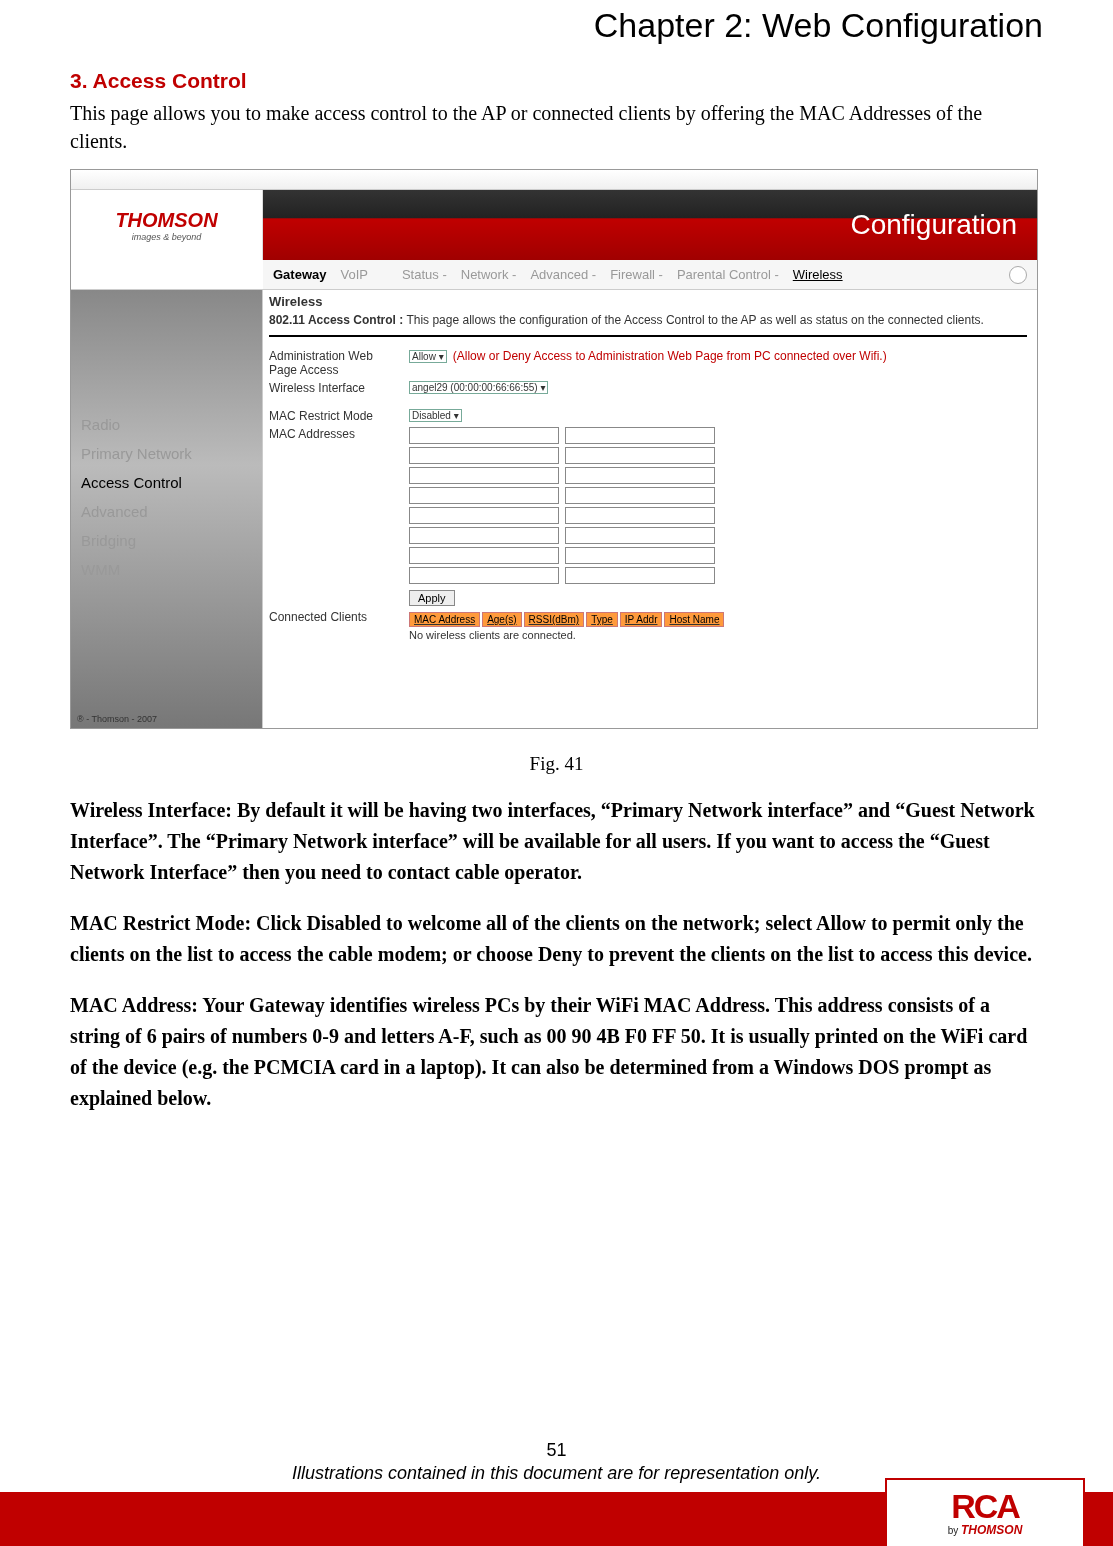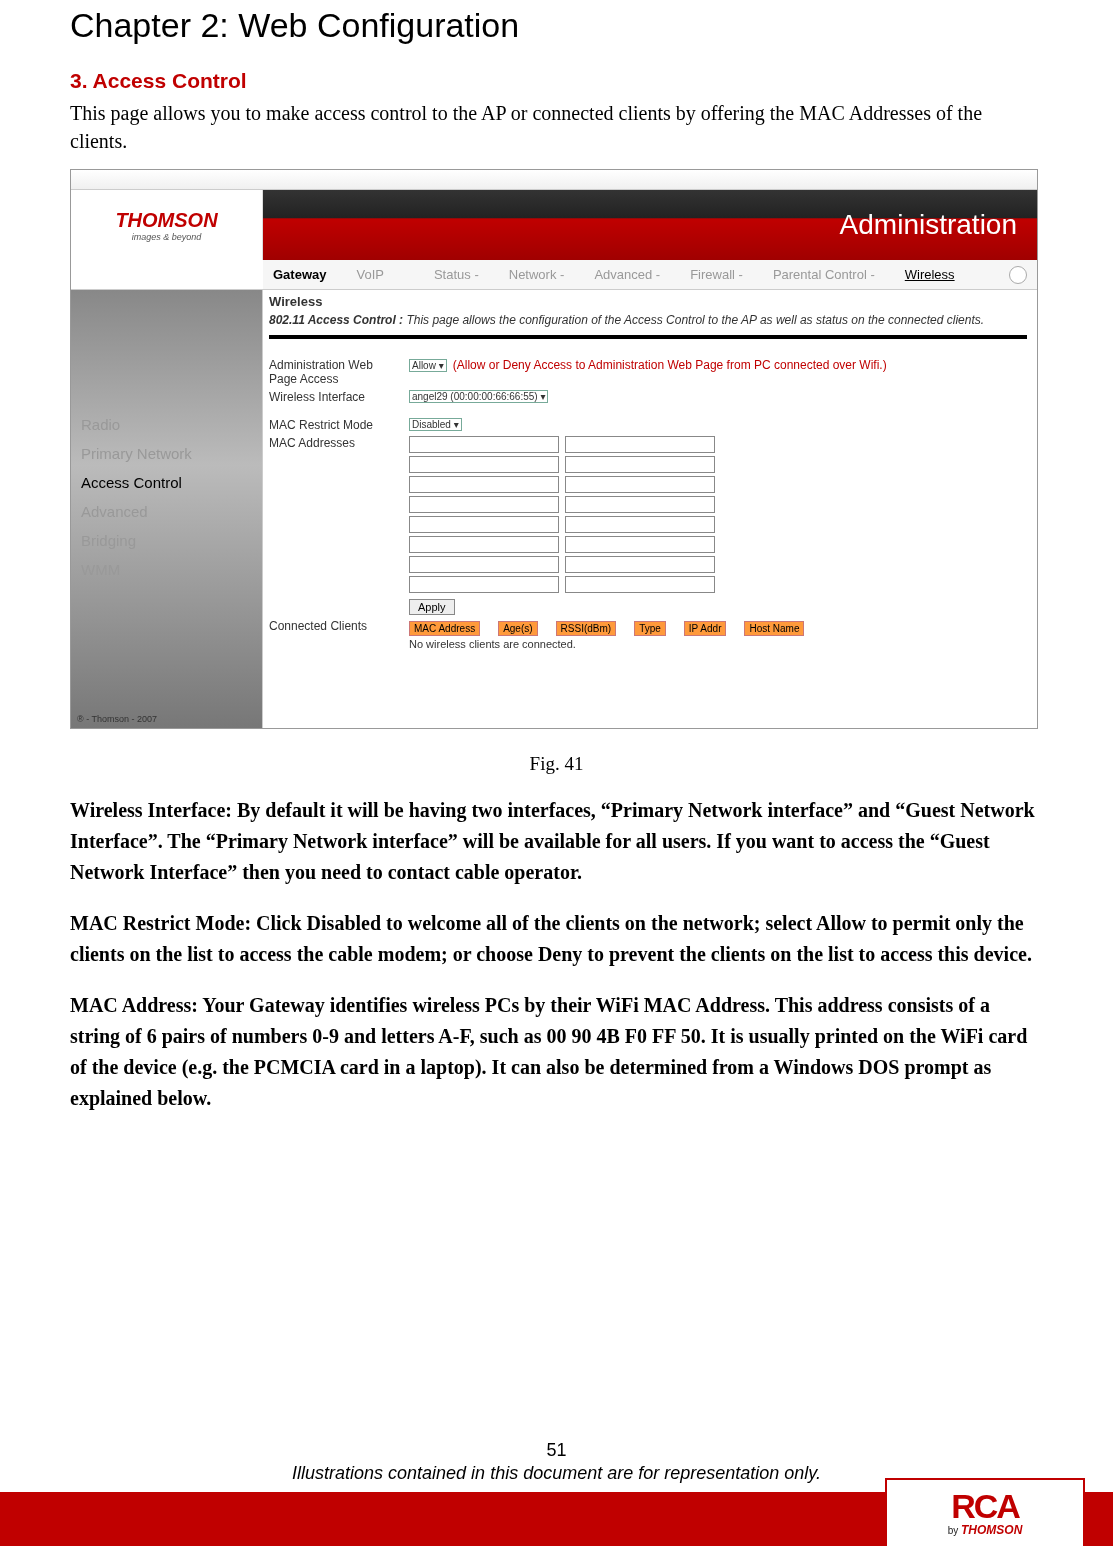--- a/index.html
+++ b/index.html
@@ -11,20 +11,21 @@
     position: relative;
     color: #000;
   }
   .page {
     padding: 0 70px 0 70px;
   }
   .chapter-title {
     font-family: "Trebuchet MS", Arial, sans-serif;
     font-size: 34px;
     color: #000;
+    text-align: right;
     margin-top: 6px;
     margin-bottom: 24px;
   }
   .section-title {
     font-family: "Trebuchet MS", Arial, sans-serif;
     font-weight: bold;
     color: #c00000;
     font-size: 21px;
     margin-bottom: 6px;
   }
@@ -72,21 +73,21 @@
     padding-right:20px;
     font-size:28px;
   }
   .ss-tabs {
     height:30px;
     display:flex;
     background:#f6f6f6;
     border-bottom:1px solid #ccc;
   }
   .ss-tabs-left { width:192px; background:#fff; }
-  .ss-tabs-right { flex:1; display:flex; align-items:center; gap:30px; padding-left:10px; font-size:13px; }
+  .ss-tabs-right { flex:1; display:flex; align-items:center; gap:14px; padding-left:10px; font-size:13px; }
   .ss-tab-main { color:#000; font-weight:bold;}
   .ss-tab-dim { color:#999; }
   .ss-tab-last { color:#000; text-decoration:underline; }
   .ss-refresh {
     margin-left:auto; margin-right:10px;
     width:18px;height:18px;border:1px solid #aaa;border-radius:50%;
     background:#fff;
   }
   .ss-body { display:flex; height:438px; }
   .ss-photo {
@@ -97,31 +98,31 @@
   }
   .ss-sidebar {
     position:absolute; top:120px; left:8px; right:8px;
     font-family:"Trebuchet MS",Arial,sans-serif;
   }
   .ss-sidebar div { font-size:15px; color:#999; padding:6px 2px; }
   .ss-sidebar .active { color:#000; }
   .ss-copy { position:absolute; bottom:4px; left:6px; font-size:9px; color:#333;}
   .ss-main { flex:1; background:#fff; padding:4px 10px 0 6px; font-size:12px; color:#333;}
   .ss-wireless-title { font-weight:bold; font-size:13px;}
-  .ss-desc-row { padding:4px 0 8px 0; border-bottom:4px solid #000000; margin-bottom:19px;font-style:italic;}
+  .ss-desc-row { padding:4px 0 8px 0; border-bottom:2px solid #000000; margin-bottom:12px;}
   .ss-form-row { display:flex; align-items:flex-start; margin:4px 0; }
   .ss-form-label { width:140px; padding-right:8px; font-size:12px; color:#333;}
   .ss-form-ctrl { display:flex; align-items:center; gap:6px; }
   .ss-select { font-size:10px; border:1px solid #7a9; background:#fff; padding:0 2px;text-align:right;}
   .ss-hint { font-size:12px;}
   .ss-red { color:#c00000; }
   .ss-mac-grid { display:grid; grid-template-columns:150px 150px; gap:3px 6px;}
   .ss-mac-grid input { border:1px solid #888; height:17px; width:150px; font-size:10px;}
   .ss-apply { margin-top:6px; font-size:11px; border:1px solid #888; background:#eee; padding:1px 8px; }
-  .ss-table-hdr { display:flex; gap:18px; margin-top:2px;}
+  .ss-table-hdr { display:flex; gap:2px; margin-top:2px;text-decoration:underline;}
   .ss-th { background:#ff9a3b; color:#000; font-size:10px; padding:1px 4px; border:1px solid #c77;}
   .ss-noclients { font-size:11px; color:#333; margin-top:2px;}
   .fig-caption { text-align:center; font-size:19px; margin:24px 0 20px 0; }
   .para {
     font-size:20px;
     font-weight:bold;
     line-height:1.55;
     margin-bottom:20px;
   }
   .footer-block {
@@ -167,21 +168,21 @@
   <div class="section-title">3. Access Control</div>
   <div class="intro">This page allows you to make access control to the AP or connected clients by offering the MAC Addresses of the clients.</div>
 
   <div class="screenshot">
     <div class="ss-top"></div>
     <div class="ss-header">
       <div class="ss-logo-cell">
         <div class="ss-logo-main">THOMSON</div>
         <div class="ss-logo-sub">images &amp; beyond</div>
       </div>
-      <div class="ss-admin-bar">Administration</div>
+      <div class="ss-admin-bar">Configuration</div>
     </div>
     <div class="ss-tabs">
       <div class="ss-tabs-left"></div>
       <div class="ss-tabs-right">
         <span class="ss-tab-main">Gateway</span>
         <span class="ss-tab-dim">VoIP</span>
         <span class="ss-tab-dim" style="margin-left:20px">Status -</span>
         <span class="ss-tab-dim">Network -</span>
         <span class="ss-tab-dim">Advanced -</span>
         <span class="ss-tab-dim">Firewall -</span>

